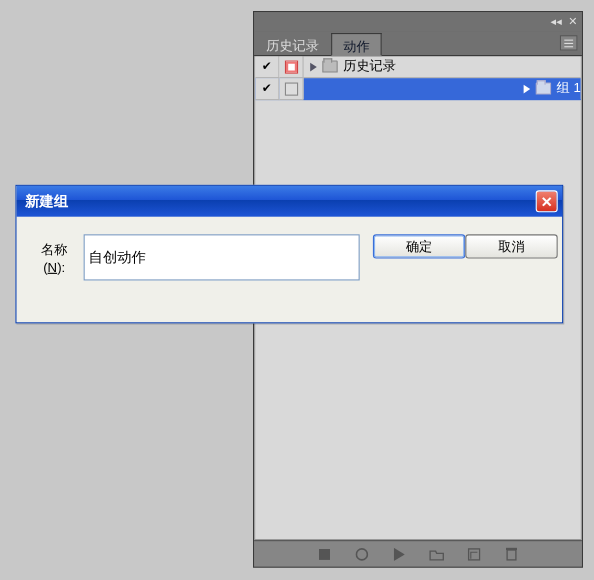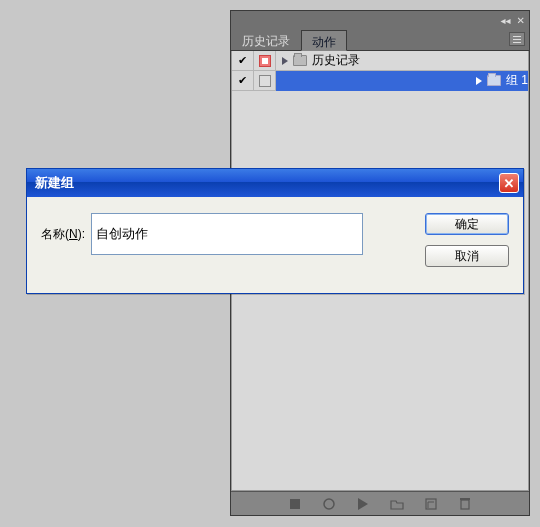--- a/index.html
+++ b/index.html
@@ -162,21 +162,21 @@
   .fbtn {
     width: 16px; height: 16px;
     display: flex; align-items: center; justify-content: center;
     color: #444;
     cursor: pointer;
   }
 
   
   .dialog {
     position: absolute;
-    left: 26px;
+    left: 14px;
     top: 168px;
     width: 498px;
     height: 126px;
     border: 1px solid #0a3fb0;
     box-shadow: 1px 1px 0 rgba(0,0,0,0.2);
     background: #f0f0ea;
     display: flex;
     flex-direction: column;
   }
   .titlebar {
@@ -219,22 +219,21 @@
     width: 272px;
     height: 22px;
     border: 1px solid #7a9ac0;
     padding: 20px 4px;
     font-size: 13px;
     font-family: inherit;
     outline: none;
   }
   .btn-col {
     display: flex;
-    flex-direction: column;
-    gap: 10px;
+    flex-direction: row;
     margin-left: auto;
   }
   .winbtn {
     width: 84px;
     height: 22px;
     border: 1px solid #777;
     border-radius: 3px;
     background: linear-gradient(to bottom, #fff, #e4e4de);
     font-size: 12px;
     cursor: pointer;

